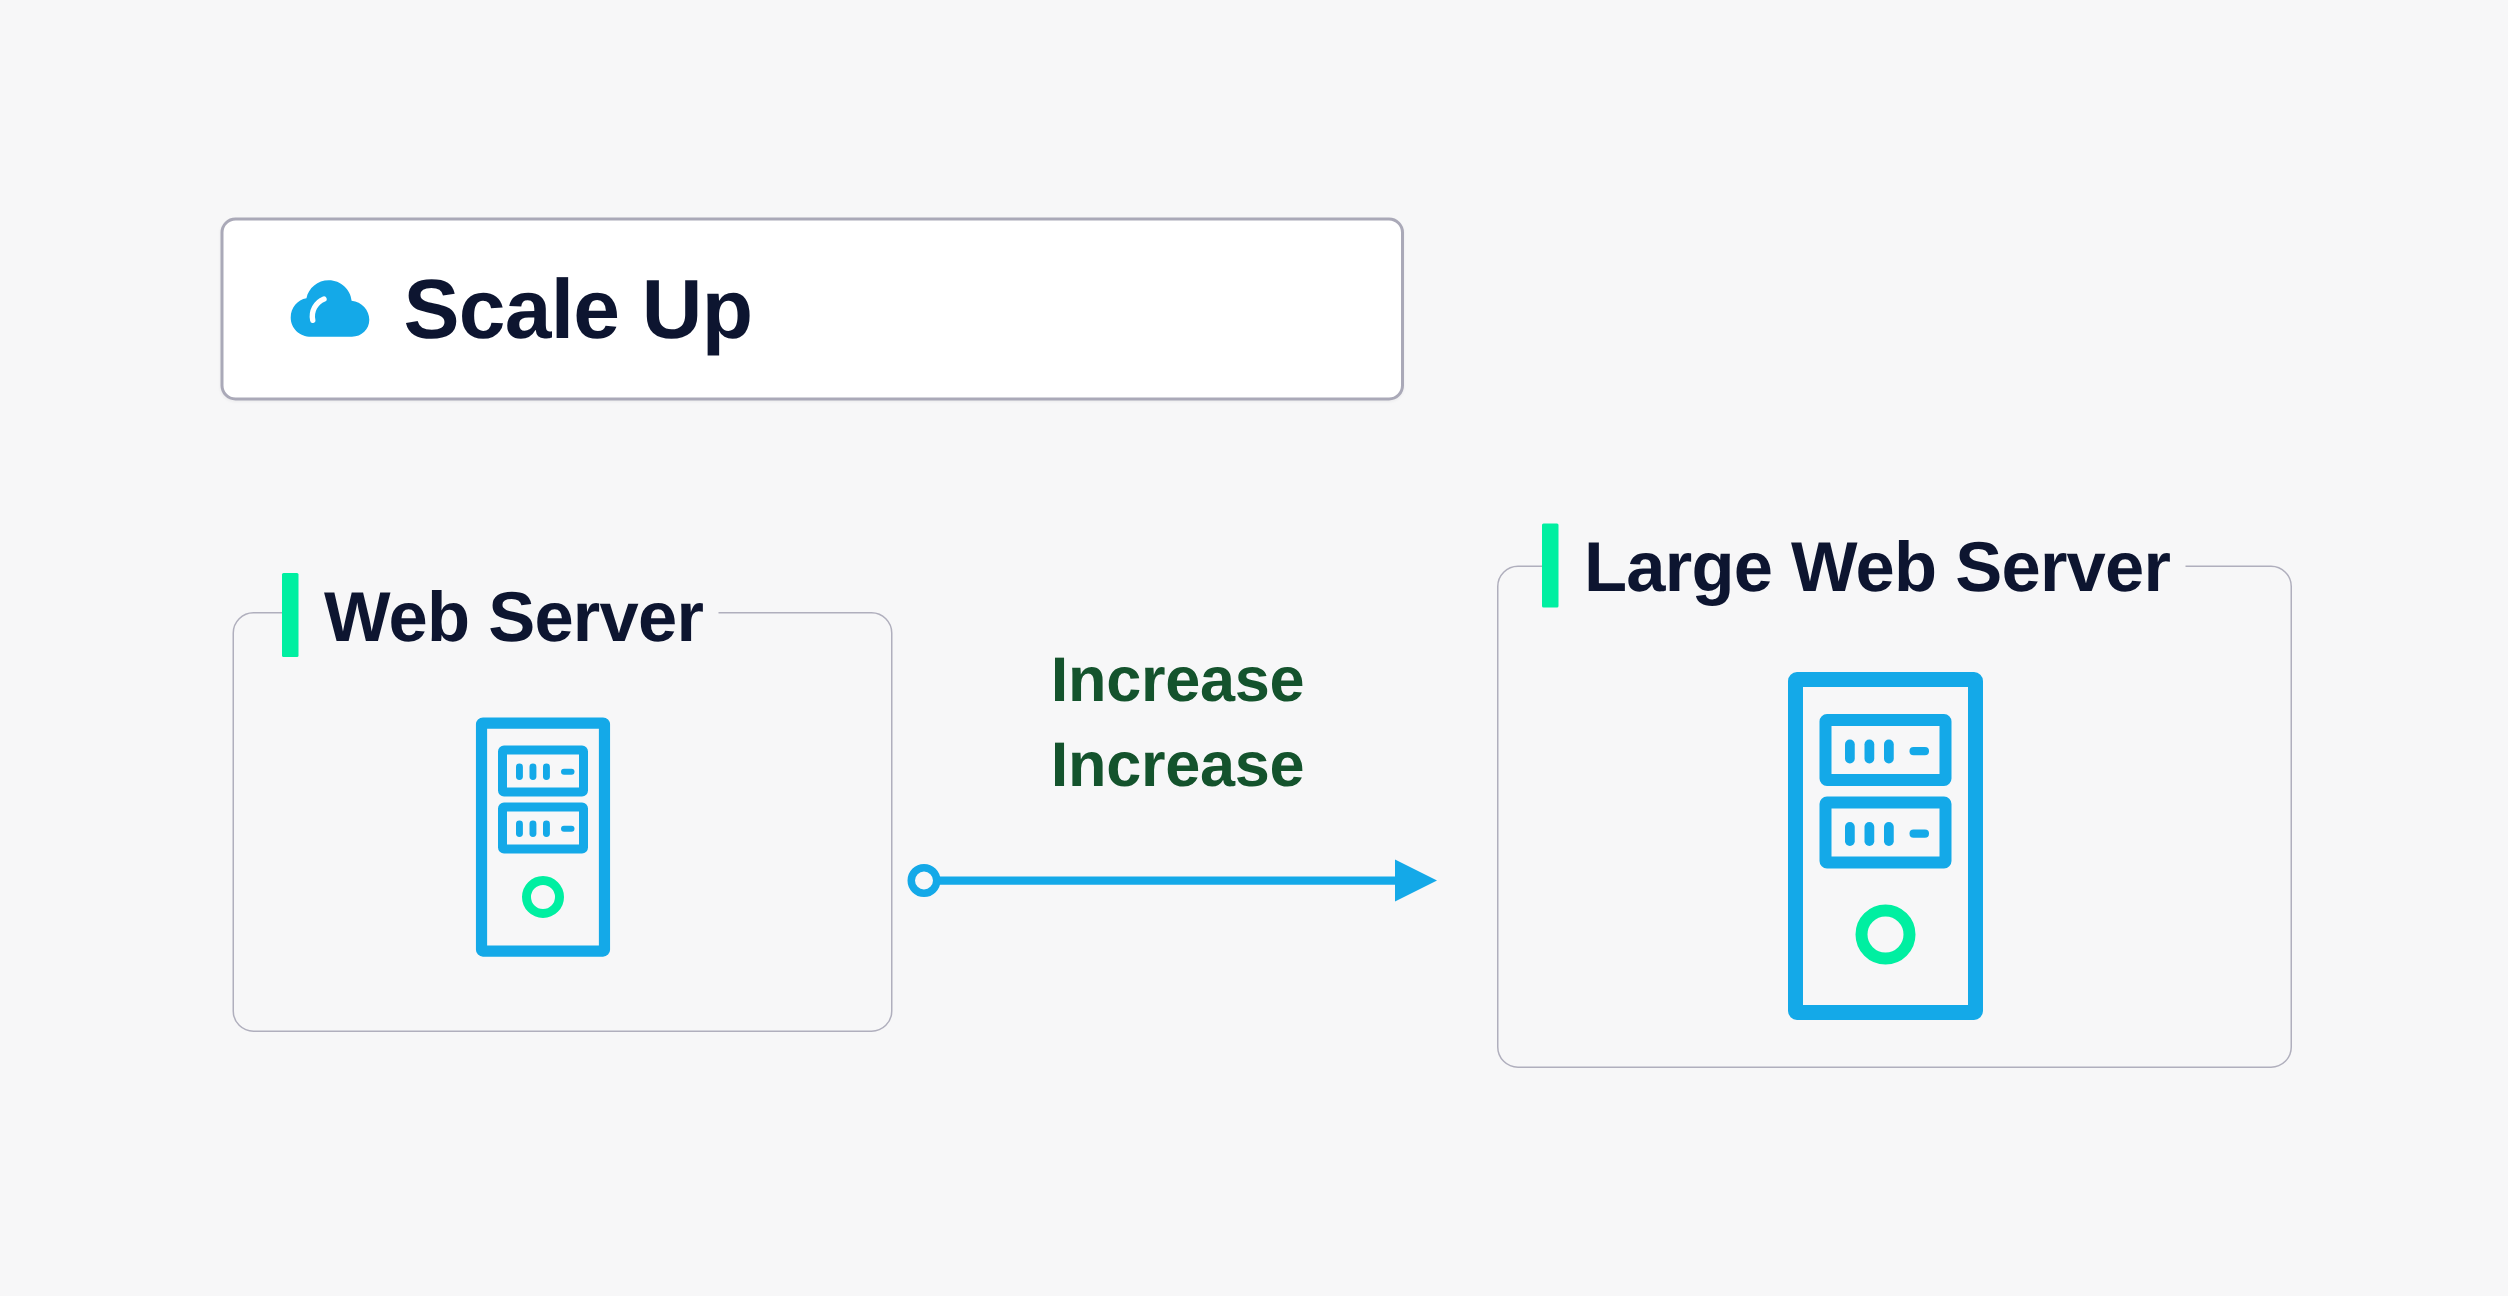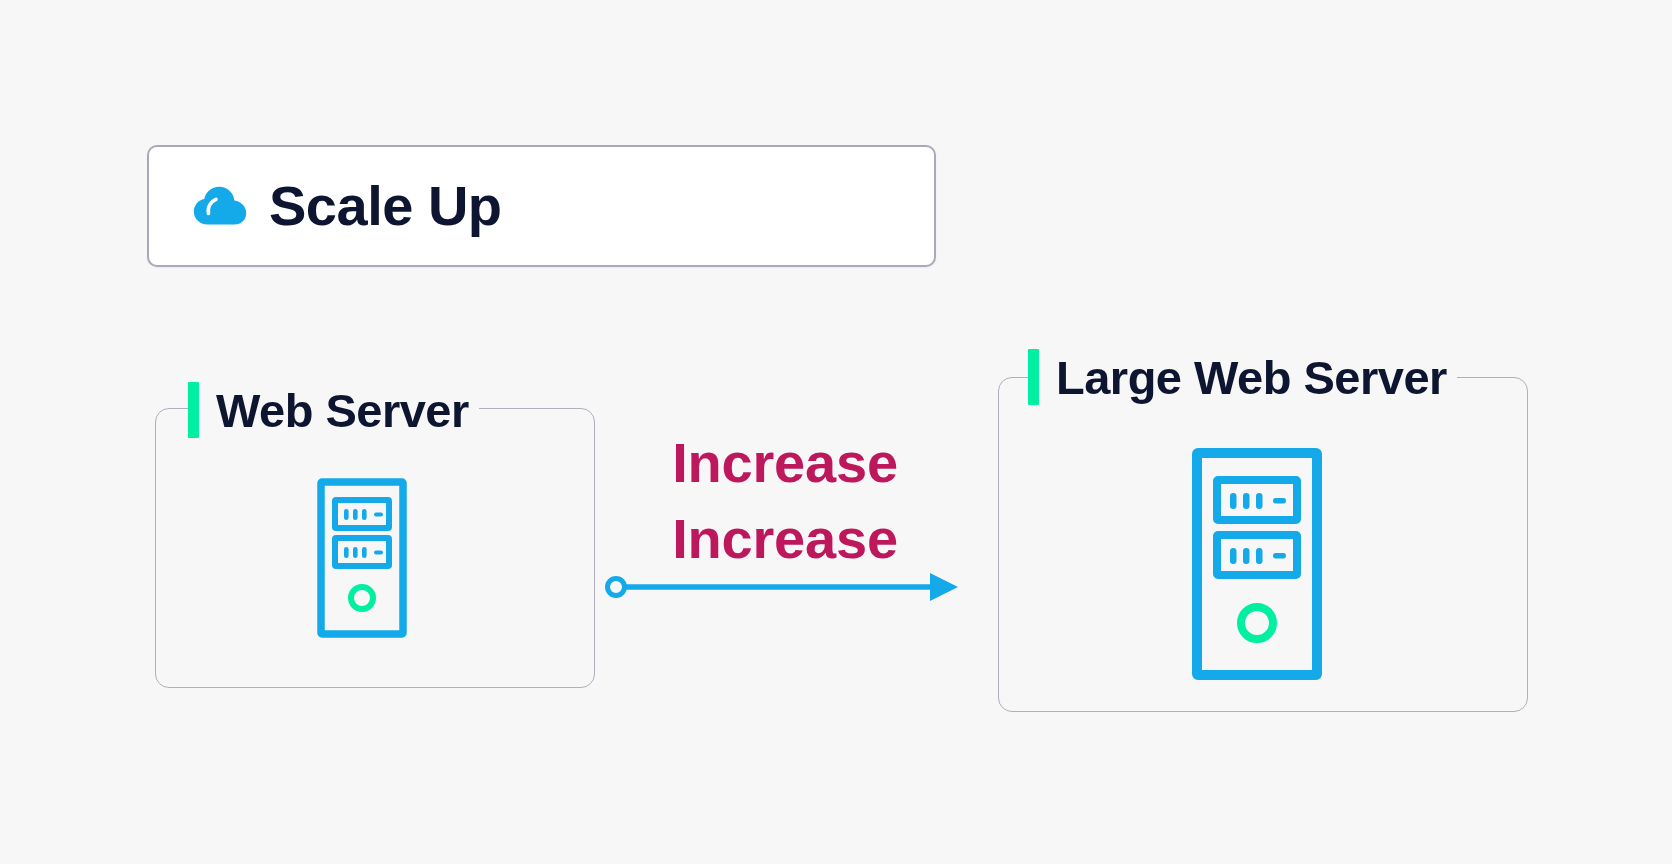--- a/index.html
+++ b/index.html
@@ -137,24 +137,24 @@
     height: 44px;
     display: block;
     overflow: visible;
   }
   .connector-label {
     position: absolute;
     left: 620px;
     top: 425px;
     width: 330px;
     text-align: center;
-    font-size: 56px;
+    font-size: 42px;
     font-weight: 700;
     line-height: 1.35;
-    color: #be185d;
+    color: #14532d;
     letter-spacing: -0.2px;
   }
   .connector-label span {
     display: block;
   }
 </style>
 </head>
 <body>
 
 <div id="canvas">

